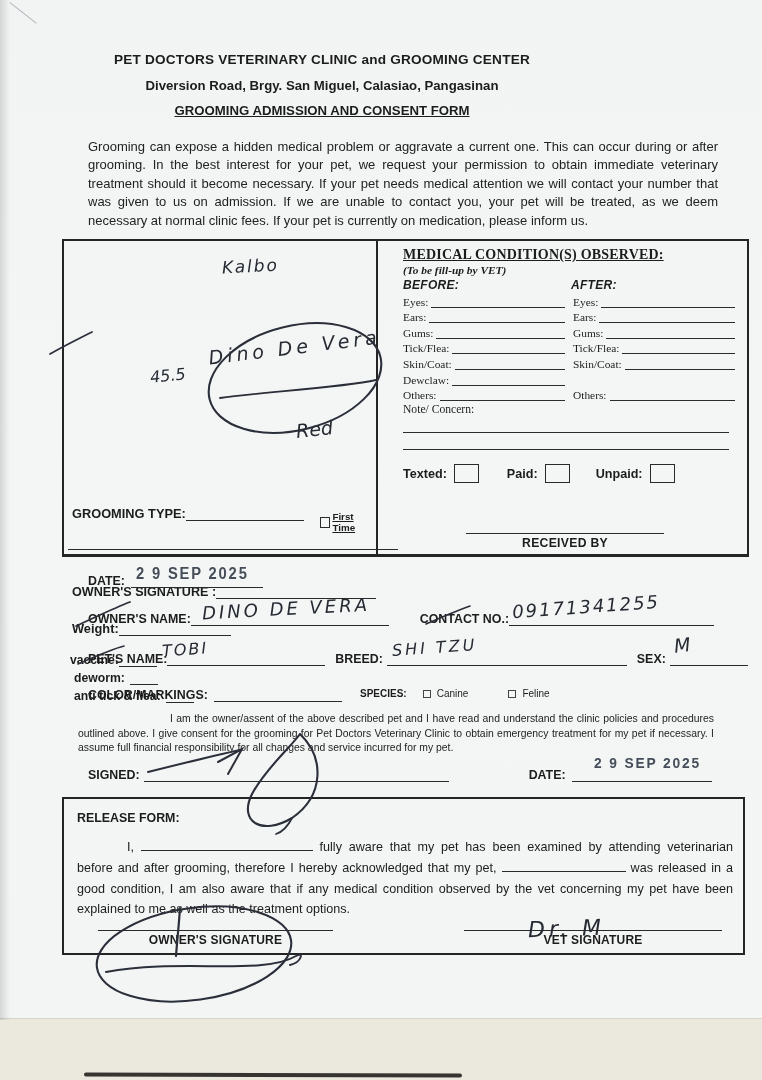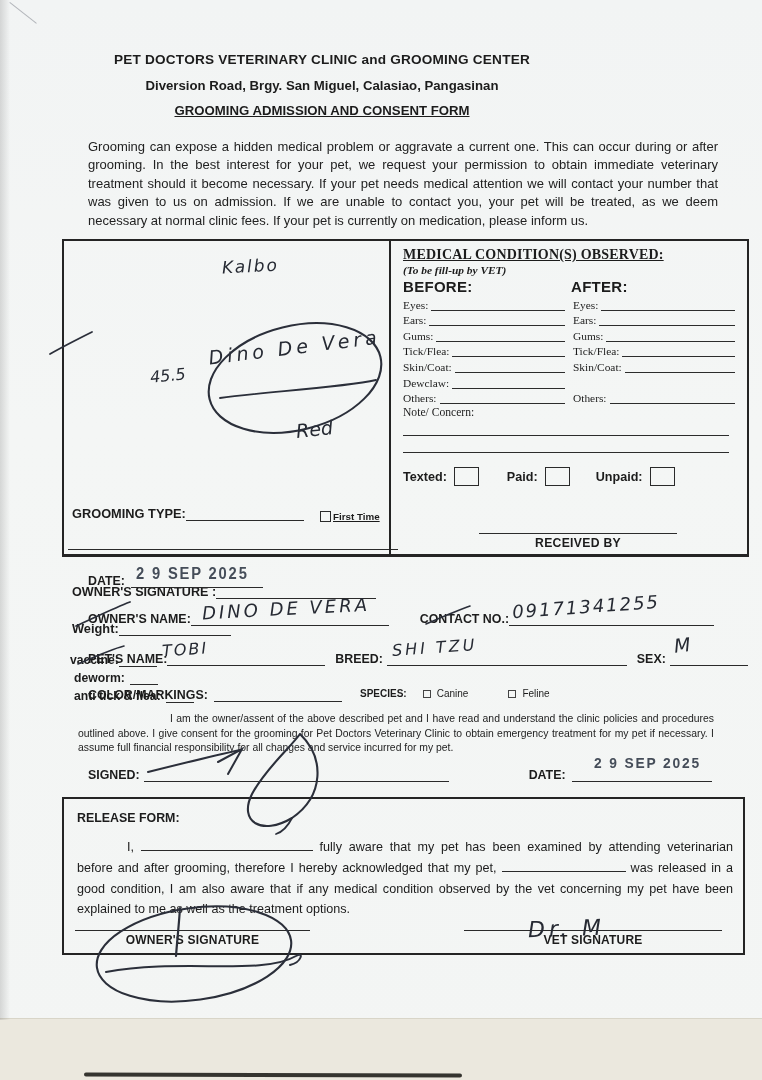--- a/index.html
+++ b/index.html
@@ -38,21 +38,21 @@
     position:absolute; left:88px; top:138px; width:630px;
     font-size:13px; line-height:18.4px; text-align:justify; color:#222;
   }
 
   
   .bigbox {
     position:absolute; left:62px; top:239px; width:687px; height:318px;
     border:2px solid #242424; border-bottom-width:3px; display:flex;
   }
   .leftcol { position:relative; width:340px; height:100%; }
-  .rightcol { position:relative; flex:1; height:100%; border-left:2px solid #242424; padding:6px 8px 0 12px; }
+  .rightcol { position:relative; flex:1; height:100%; border-left:2px solid #242424; padding:6px 8px 0 25px; }
 
   .lbl { font-weight:700; }
   .fieldrow { position:absolute; display:flex; align-items:flex-end; white-space:nowrap; }
   .uline { display:inline-block; border-bottom:1.4px solid #2a2a2a; height:14px; }
 
   .gt-row   { left:8px; top:265px; font-size:12.8px; }
   .ft-wrap  { position:absolute; left:256px; top:270px; display:flex; align-items:center; }
   .cb { width:11px; height:11px; border:1.4px solid #2b2b2b; background:transparent; display:inline-block; }
   .ft-label { font-size:9.8px; font-weight:700; text-decoration:underline; margin-left:2px; }
   .hline-left { position:absolute; left:4px; top:308px; width:330px; border-top:1.6px solid #2a2a2a; }
@@ -63,21 +63,21 @@
   .dw-row   { left:10px; top:430px; font-size:12.2px; }
   .at-row   { left:10px; top:448px; font-size:12.2px; }
   .groomer-wrap { position:absolute; left:190px; top:438px; width:142px; text-align:center; }
   .groomer-line { border-bottom:1.6px solid #2a2a2a; height:16px; }
   .groomer-label { font-size:11.4px; font-weight:700; letter-spacing:.6px; margin-top:2px; }
 
   
   .med-title { font-family:"Liberation Serif", serif; font-size:14px; font-weight:700; text-decoration:underline; letter-spacing:.2px; }
   .med-sub   { font-family:"Liberation Serif", serif; font-size:11.4px; font-weight:700; font-style:italic; margin-top:1px; }
   .ba-row { display:flex; margin-top:2px; }
-  .ba-row .ba { width:168px; font-size:15px; font-weight:700; letter-spacing:.3px; }
+  .ba-row .ba { width:168px; font-size:12px; font-weight:700; letter-spacing:.3px;font-style:italic; }
   .mrow { display:flex; column-gap:8px; }
   .mcell { width:162px; display:flex; align-items:flex-end; font-family:"Liberation Serif", serif; font-size:11.4px; height:15.6px; }
   .mcell .mline { flex:1; border-bottom:1px solid #2c2c2c; height:12px; margin-left:3px; }
   .mcell.empty { visibility:hidden; }
   .note-label { font-family:"Liberation Serif", serif; font-size:11.6px; margin-top:2px; }
   .fullline { border-bottom:1.2px solid #2c2c2c; height:17px; width:326px; }
   .pay-row { display:flex; align-items:center; margin-top:14px; font-size:12.6px; font-weight:700; }
   .paybox { width:25px; height:19px; border:1.7px solid #2a2a2a; margin-left:7px; }
   .pay-gap1 { width:28px; } .pay-gap2 { width:26px; }
   .received { position:absolute; left:88px; bottom:4px; width:198px; text-align:center; }
@@ -104,21 +104,21 @@
   }
   .rel-title { position:absolute; left:13px; top:12px; font-size:12.4px; font-weight:700; }
   .rel-body {
     position:absolute; left:13px; top:38px; width:656px;
     font-size:12.6px; line-height:20.8px; text-align:justify; text-indent:50px;
   }
   .blank { display:inline-block; border-bottom:1.2px solid #2a2a2a; height:12px; }
   .rel-sign { position:absolute; bottom:6px; text-align:center; }
   .rel-sign .sline { border-top:1.4px solid #2a2a2a; }
   .rel-sign .slabel { font-size:12px; font-weight:700; margin-top:2px; letter-spacing:.2px; }
-  .rel-sign.owner { left:11px; width:235px; }
+  .rel-sign.owner { left:34px; width:235px; }
   .rel-sign.vet { left:400px; width:258px; }
 
   
   .overlay { position:absolute; inset:0; pointer-events:none; }
   .hw {
     position:absolute; font-family:"DejaVu Sans", sans-serif; font-style:italic;
     color:#262a33; white-space:nowrap;
   }
   .stamp {
     position:absolute; font-family:"Liberation Sans", sans-serif; font-weight:700;

